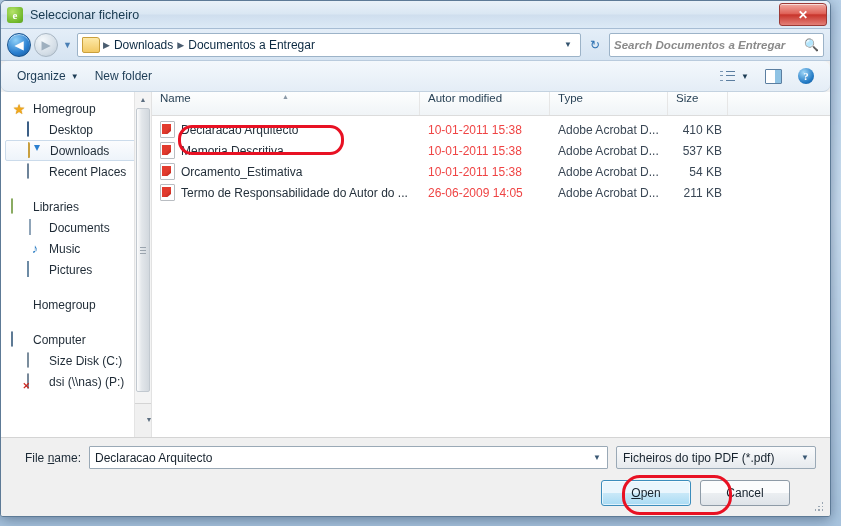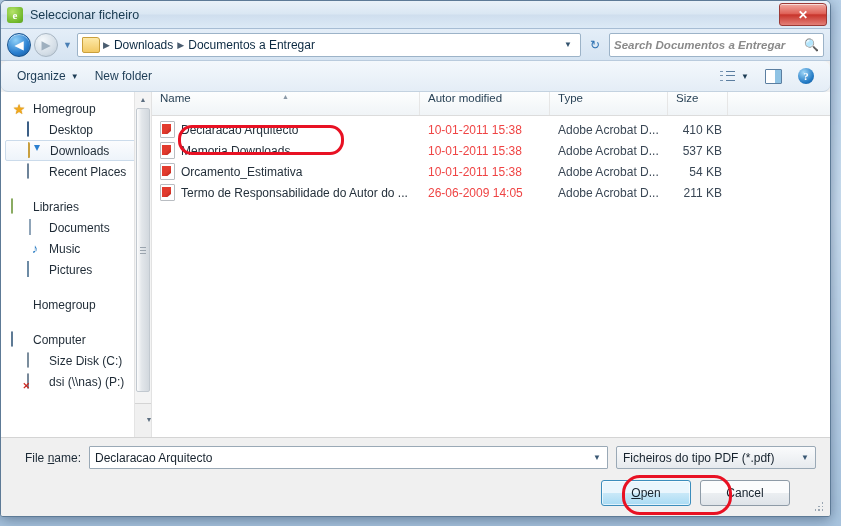--- a/index.html
+++ b/index.html
@@ -548,21 +548,21 @@
             <span class="pdfico"></span>
             <span>Declaracao Arquitecto</span>
           </div>
           <div class="cell date">10-01-2011 15:38</div>
           <div class="cell type">Adobe Acrobat D...</div>
           <div class="cell size">410 KB</div>
         </div>
         <div class="row">
           <div class="cell name">
             <span class="pdfico"></span>
-            <span>Memoria Downloads</span>
+            <span>Memoria Descritiva</span>
           </div>
           <div class="cell date">10-01-2011 15:38</div>
           <div class="cell type">Adobe Acrobat D...</div>
           <div class="cell size">537 KB</div>
         </div>
         <div class="row">
           <div class="cell name">
             <span class="pdfico"></span>
             <span>Orcamento_Estimativa</span>
           </div>

